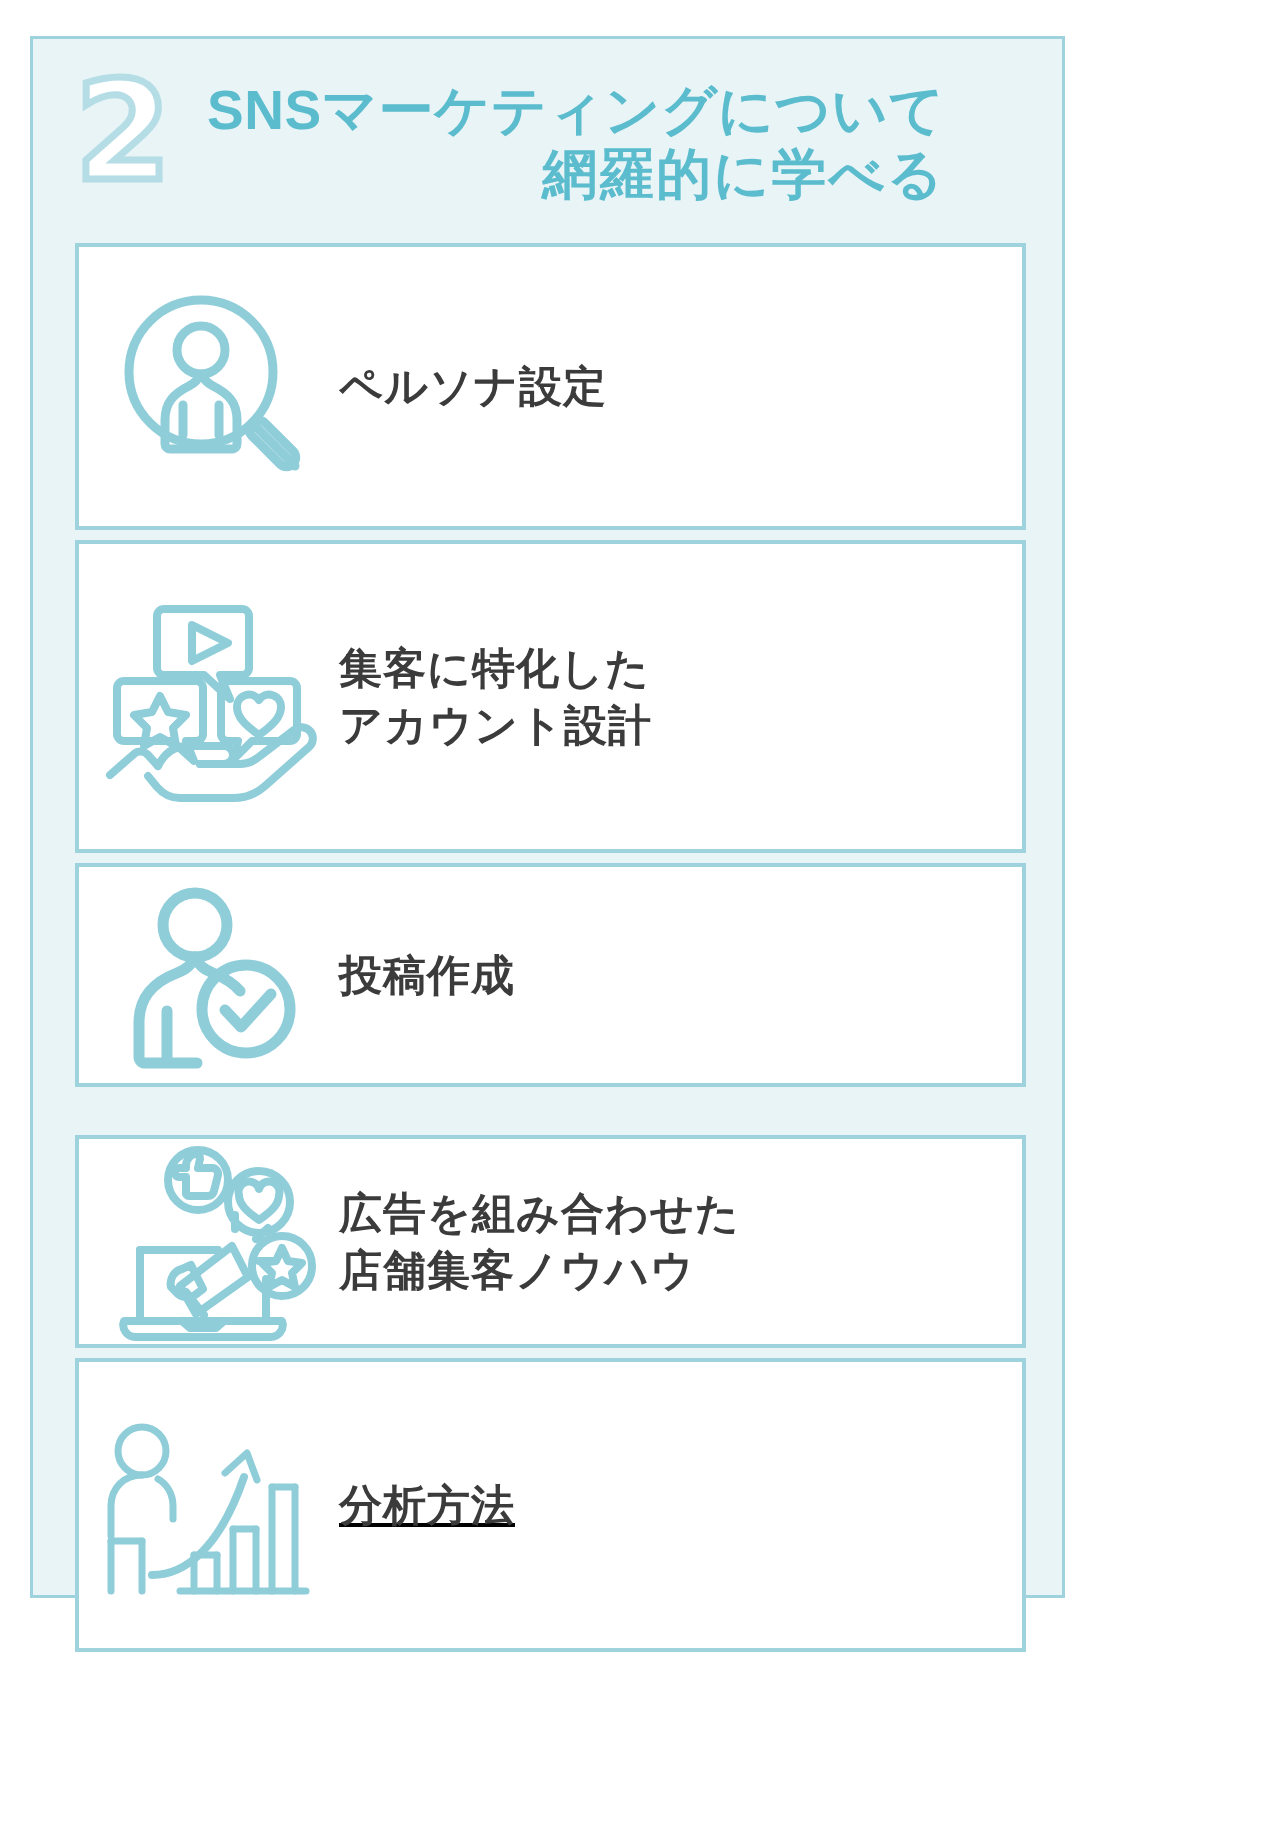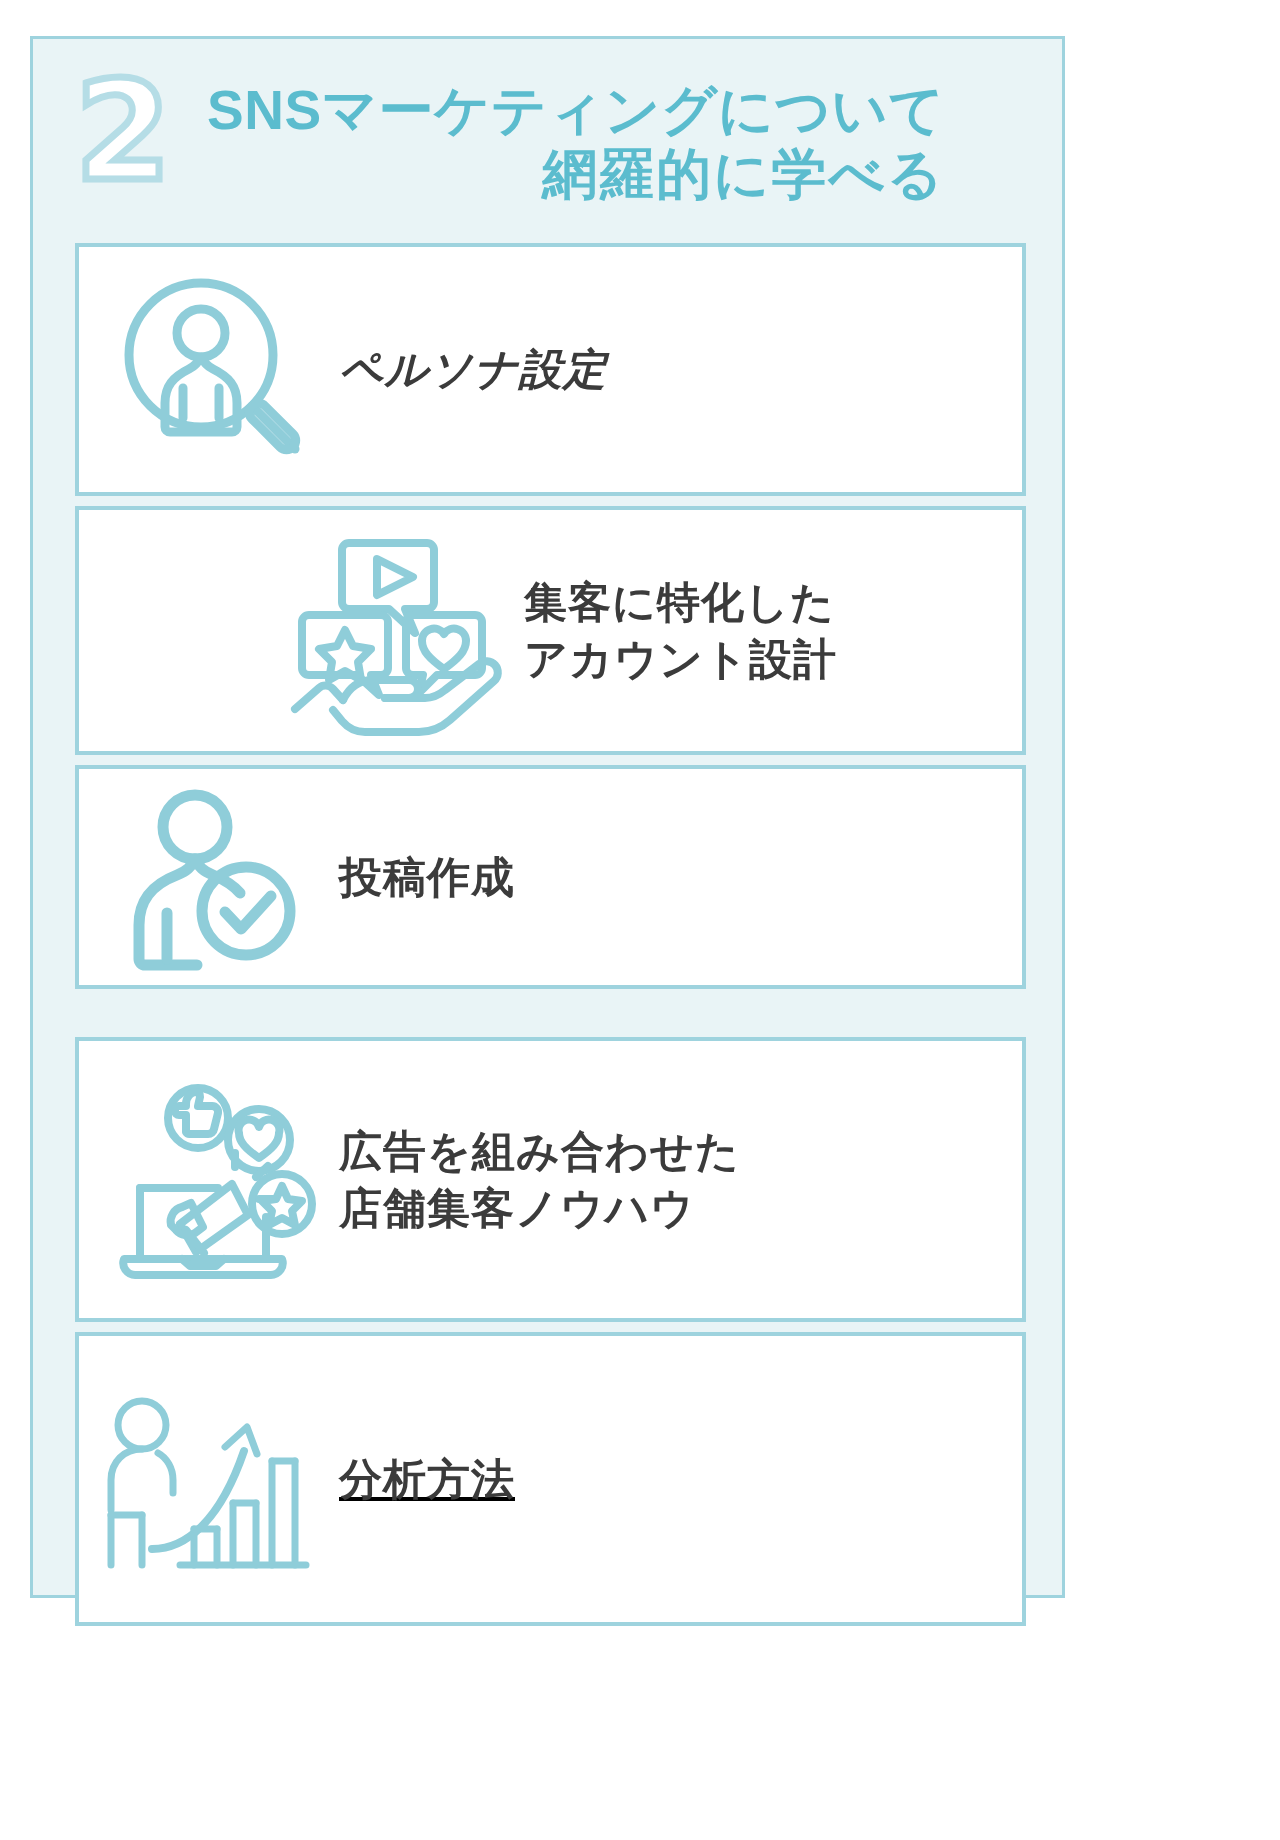--- a/index.html
+++ b/index.html
@@ -78,24 +78,24 @@
   }
   .card .label {
     font-size: 43px;
     line-height: 1.32;
     font-weight: 700;
     color: #3b3b3b;
     letter-spacing: 1px;
     white-space: pre-line;
     font-family: "Liberation Sans", "DejaVu Sans", sans-serif;
   }
-  .card.h1 { height: 253px; font-style: italic; }
-  .card.h2 { height: 249px; justify-content: center; }
+  .card.h1 { height: 287px; }
+  .card.h2 { height: 313px; }
   .card.h3 { height: 224px; }
-  .card.h4 { height: 285px; margin-top: 48px; }
+  .card.h4 { height: 213px; margin-top: 48px; }
   .card.h5 { height: 294px; text-decoration: underline; }
   svg { display: block; overflow: visible; }
 </style>
 </head>
 <body>
 
 <div class="panel">
 
   <div class="header">
     <div class="big-number">2</div>

